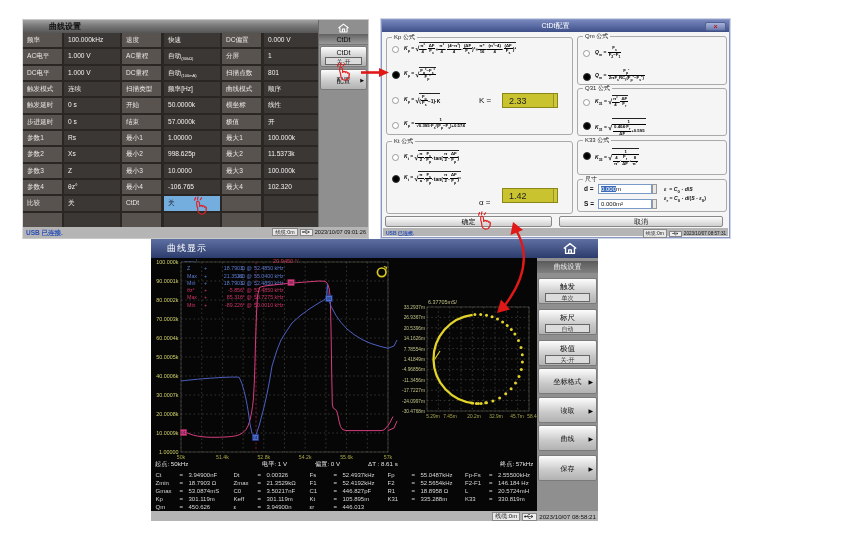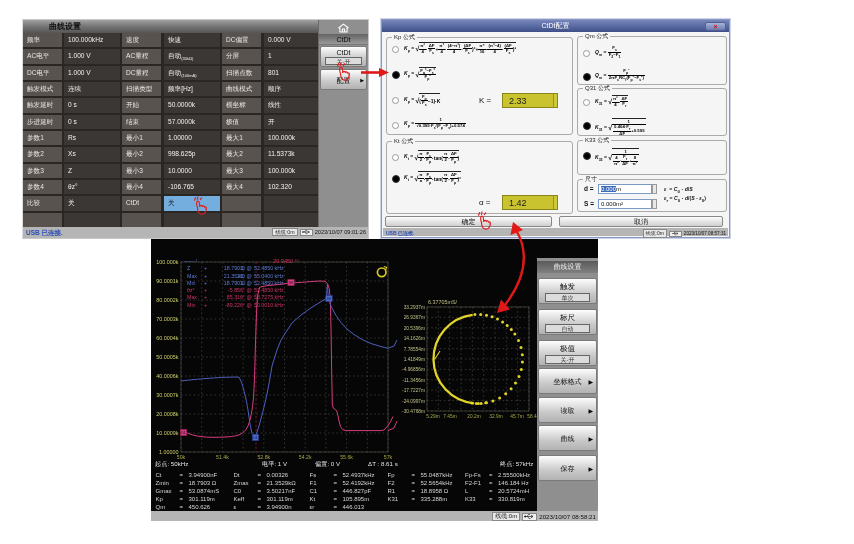--- a/index.html
+++ b/index.html
@@ -189,21 +189,21 @@
 <div class="kv" style="left:97px;top:64px;">K =</div>
 <div class="ybox" style="left:120px;top:61px;">2.33<span class="spin"></span></div>
 <div class="grp" style="left:4px;top:109px;width:187px;height:73px;">
           <span class="grp-lab">Kt 公式</span>
 <div class="radio" style="top:12px;"></div>
 <div class="fm" style="top:8px;"><i>K</i><sub>t</sub> = <span class="sq">√</span><span class="rt"><span class="fr"><span class="ft">π</span><span class="fb">2</span></span>·<span class="fr"><span class="ft">F<sub>s</sub></span><span class="fb">F<sub>p</sub></span></span>·tan(<span class="fr"><span class="ft">π</span><span class="fb">2</span></span>·<span class="fr"><span class="ft">ΔF</span><span class="fb">F<sub>p</sub></span></span>)</span></div>
 <div class="radio sel" style="top:33px;"></div>
 <div class="fm" style="top:29px;"><i>K</i><sub>t</sub> = <span class="sq">√</span><span class="rt"><span class="fr"><span class="ft">π</span><span class="fb">a</span></span>·<span class="fr"><span class="ft">F<sub>s</sub></span><span class="fb">F<sub>p</sub></span></span>·tan(<span class="fr"><span class="ft">π</span><span class="fb">2</span></span>·<span class="fr"><span class="ft">ΔF</span><span class="fb">F<sub>p</sub></span></span>)²</span></div>
 </div>
 <div class="kv" style="left:97px;top:166px;">α =</div>
-<div class="ybox" style="left:120px;top:163px;">1.42<span class="spin"></span></div>
+<div class="ybox" style="left:120px;top:156px;">1.42<span class="spin"></span></div>
 <div class="grp" style="left:195px;top:4px;width:150px;height:49px;">
           <span class="grp-lab">Qm 公式</span>
 <div class="radio" style="top:13px;"></div>
 <div class="fm" style="top:9px;"><i>Q</i><sub>m</sub> = <span class="fr"><span class="ft">F<sub>s</sub></span><span class="fb">F<sub>2</sub>−F<sub>1</sub></span></span></div>
 <div class="radio sel" style="top:36px;"></div>
 <div class="fm" style="top:32px;"><i>Q</i><sub>m</sub> = <span class="fr"><span class="ft">F<sub>p</sub>²</span><span class="fb">2πF<sub>s</sub>RC<sub>f</sub>(F<sub>p</sub>²−F<sub>s</sub>²)</span></span></div>
 </div>
 <div class="grp" style="left:195px;top:56px;width:150px;height:48px;">
           <span class="grp-lab">Q31 公式</span>
 <div class="radio" style="top:10px;"></div>
@@ -233,20 +233,23 @@
           <span class="usbico" style="height:6px;">
             <svg width="9" height="5" viewBox="0 0 11 7">
               <path d="M0.5 3.5 H9 M9 3.5 L7 2.2 M9 3.5 L7 4.8 M3 3.5 L4.5 1.5 H6 M3.5 3.5 L5 5.5 H6.5" stroke="#222" stroke-width="0.8" fill="none"></path>
             </svg>
           </span>
           <span class="dt" style="font-size:4.6px;">2023/10/07 08:57:31</span>
         </span>
       </div>
 </div>
 <div class="pB">
+<div class="pB-title"><span>曲线显示</span><svg class="homeB" width="16" height="13" viewBox="0 0 18 14">
+          <path d="M2 7 L9 1.5 L16 7 M4 6.5 V12.5 H14 V6.5 M7.5 12.5 V8.5 H10.5 V12.5" stroke="#fff" stroke-width="1.5" fill="none" stroke-linejoin="round"></path>
+        </svg></div>
 <div class="pB-black">
 <svg class="plot" width="386" height="253" viewBox="0 0 386 253">
           <rect x="30" y="4" width="207" height="190" fill="none" stroke="#55554a" stroke-width="0.6"></rect>
 <line x1="30" y1="4" x2="237" y2="4" stroke="#63635b" stroke-width="0.5" stroke-dasharray="1.6,2.6"></line>
 <line x1="30" y1="23" x2="237" y2="23" stroke="#63635b" stroke-width="0.5" stroke-dasharray="1.6,2.6"></line>
 <line x1="30" y1="42" x2="237" y2="42" stroke="#63635b" stroke-width="0.5" stroke-dasharray="1.6,2.6"></line>
 <line x1="30" y1="61" x2="237" y2="61" stroke="#63635b" stroke-width="0.5" stroke-dasharray="1.6,2.6"></line>
 <line x1="30" y1="80" x2="237" y2="80" stroke="#63635b" stroke-width="0.5" stroke-dasharray="1.6,2.6"></line>
 <line x1="30" y1="99" x2="237" y2="99" stroke="#63635b" stroke-width="0.5" stroke-dasharray="1.6,2.6"></line>
 <line x1="30" y1="118" x2="237" y2="118" stroke="#63635b" stroke-width="0.5" stroke-dasharray="1.6,2.6"></line>

